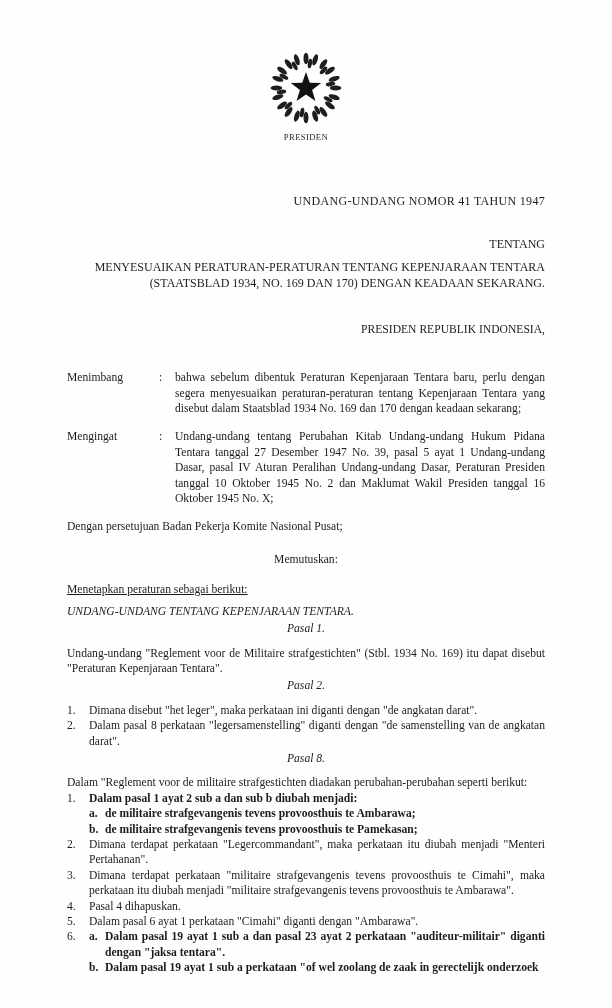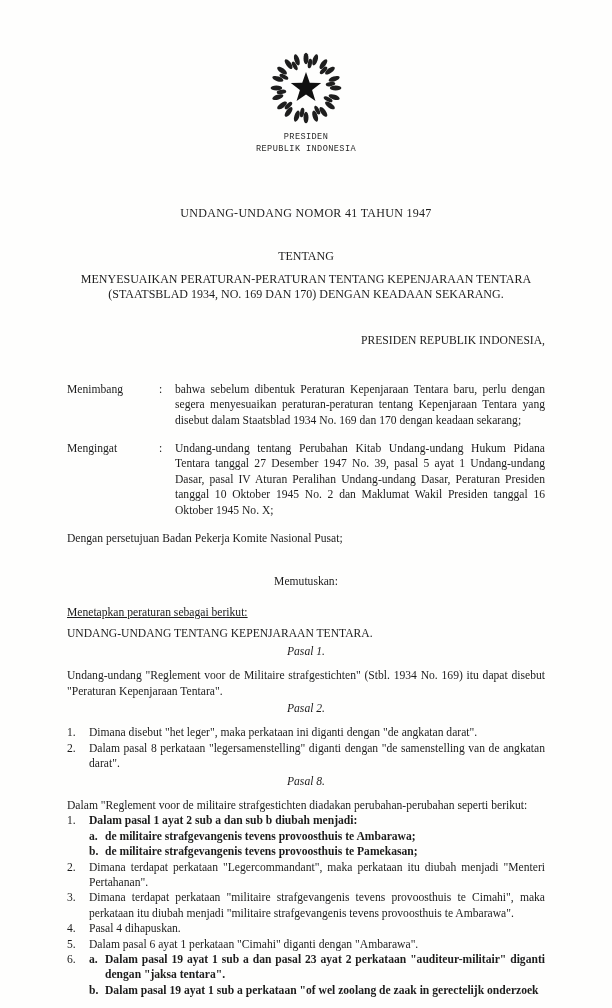--- a/index.html
+++ b/index.html
@@ -5,36 +5,36 @@
   html,body { margin:0; padding:0; background:#e9e9e7; }
   .page {
     width:612px; height:1008px; margin:0 auto; background:#fefefd;
     box-sizing:border-box; padding:48px 67px 24px 67px;
     font-family:"Liberation Serif", serif; font-size:11.6px;
     line-height:1.33; color:#1c1c1c; overflow:hidden;
   }
   .justify { text-align:justify; }
   .emblem-wrap { text-align:center; margin-bottom:6px; }
   .emblem-wrap svg { width:80px; height:80px; }
-  .org-lines { text-align:center; font-family:Liberation Mono, monospace;
+  .org-lines { text-align:center; font-family:Liberation Serif, serif;
     font-size:8.6px; line-height:1.35; color:#2a2a2a; letter-spacing:0.4px; }
-  .title-block { margin-top:50px; text-align:center; font-size:12px; }
+  .title-block { margin-top:50px; text-align:right; font-size:12px; }
   .title-line1 { letter-spacing:0.3px; }
   .title-line2 { margin-top:27px; }
   .title-line3 { margin-top:7px; max-width:478px; margin-left:auto; margin-right:auto; }
   .salutation { margin-top:30px; text-align:right; }
   .clauses { margin-top:33px; }
   .clause { display:flex; margin-bottom:13px; }
   .clause-label { flex:0 0 92px; }
   .clause-colon { flex:0 0 16px; }
   .clause-text { flex:1; text-align:justify; }
   .plain-par { margin-top:3px; }
-  .memutuskan { margin-top:28px; text-align:center; }
+  .memutuskan { margin-top:17px; text-align:center; }
   .menetapkan { margin-top:15px;text-decoration:underline; }
-  .act-title { margin-top:6px; }
+  .act-title { margin-top:6px;font-style:italic; }
   .pasal-heading { text-align:center; margin-top:2px; margin-bottom:9px;font-style:italic; }
   .li { display:flex; }
   .li-num { flex:0 0 22px; }
   .li-text { flex:1; text-align:justify; }
   .subli { display:flex; margin-left:6px; }
   .subli-num { flex:0 0 16px; }
   .subli-text { flex:1; text-align:justify; }
   .sub-block { flex:1;font-weight:bold; }
   .sub-block .subli { margin-left:0; }
 </style>
@@ -78,21 +78,20 @@
         <use href="#leafB" transform="rotate(189 50 50)"></use>
         <use href="#leafB" transform="rotate(225 50 50)"></use>
         <use href="#leafB" transform="rotate(261 50 50)"></use>
         <use href="#leafB" transform="rotate(297 50 50)"></use>
         <use href="#leafB" transform="rotate(333 50 50)"></use>
       </g>
       <polygon points="50,30 54.7,43.5 69,43.8 57.6,52.5 61.8,66.2 50,58 38.2,66.2 42.4,52.5 31,43.8 45.3,43.5" fill="#111"></polygon>
     </svg>
     <div class="org-lines">
       <div>PRESIDEN</div>
-      <div>REPUBLIK INDONESIA</div>
     </div>
   </div>
 
   <div class="title-block">
     <div class="title-line1">UNDANG-UNDANG NOMOR 41 TAHUN 1947</div>
     <div class="title-line2">TENTANG</div>
     <div class="title-line3">MENYESUAIKAN PERATURAN-PERATURAN TENTANG KEPENJARAAN TENTARA (STAATSBLAD 1934, NO. 169 DAN 170) DENGAN KEADAAN SEKARANG.</div>
   </div>
 
   <div class="salutation">PRESIDEN REPUBLIK INDONESIA,</div>

